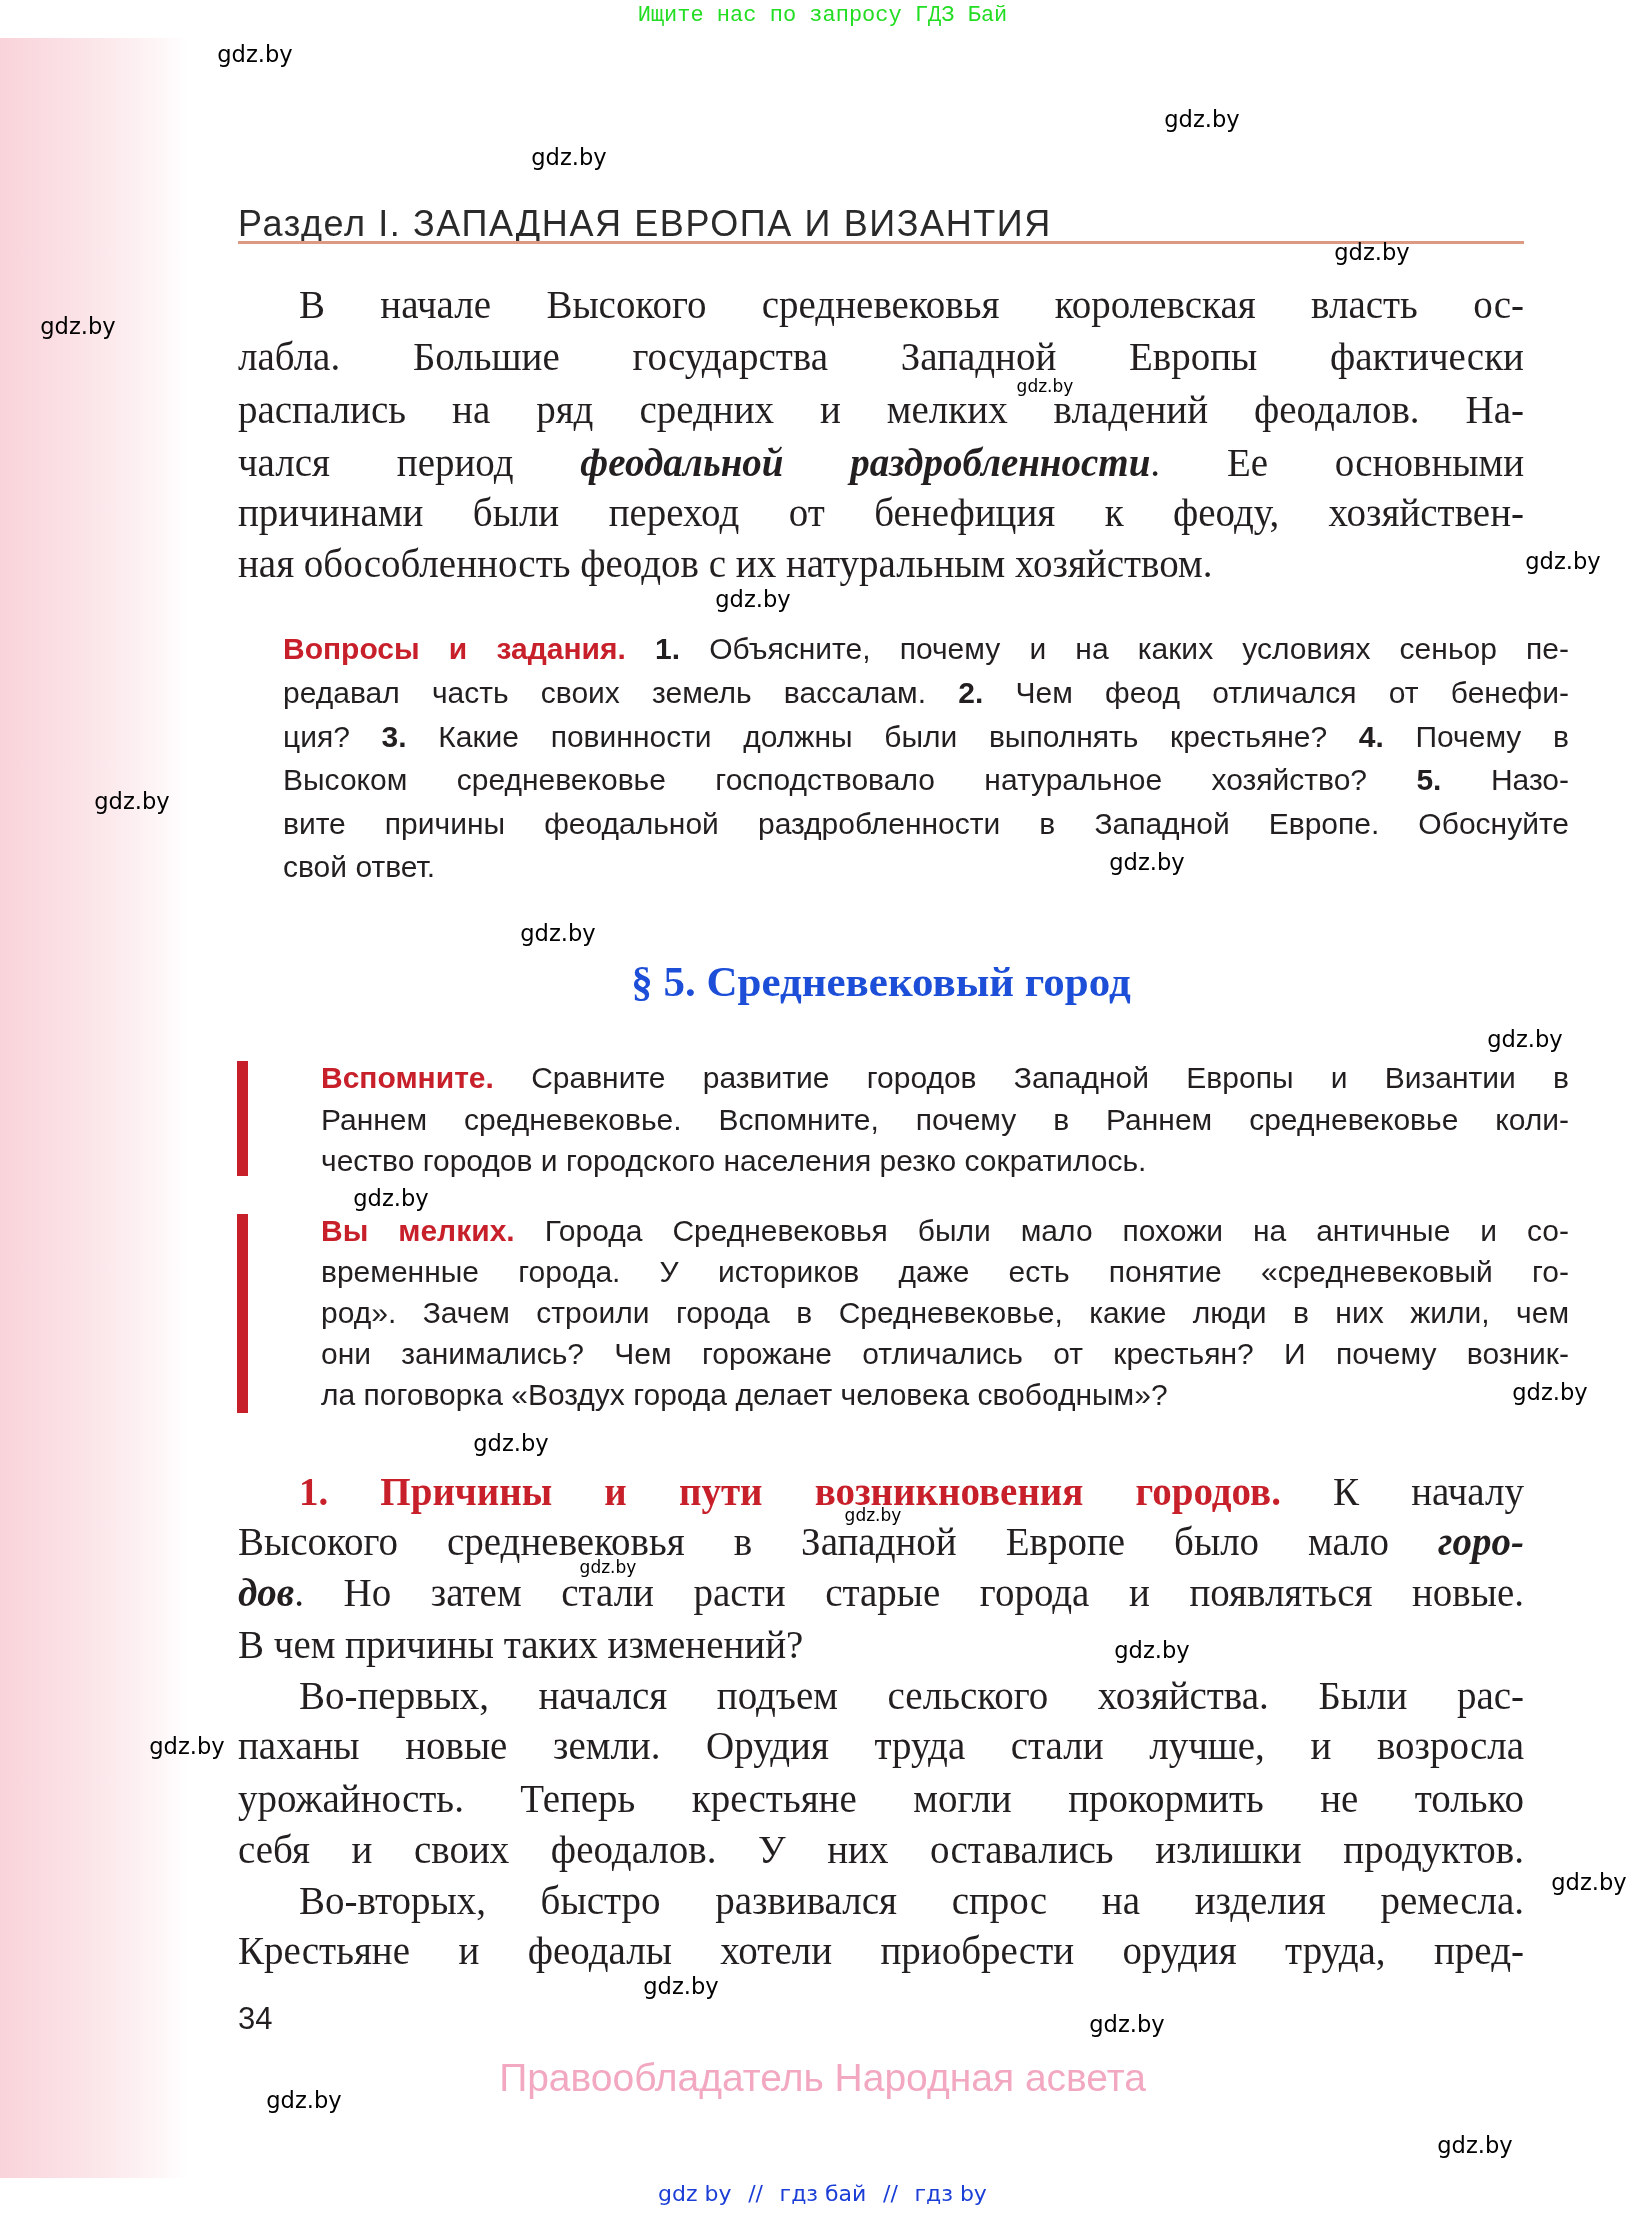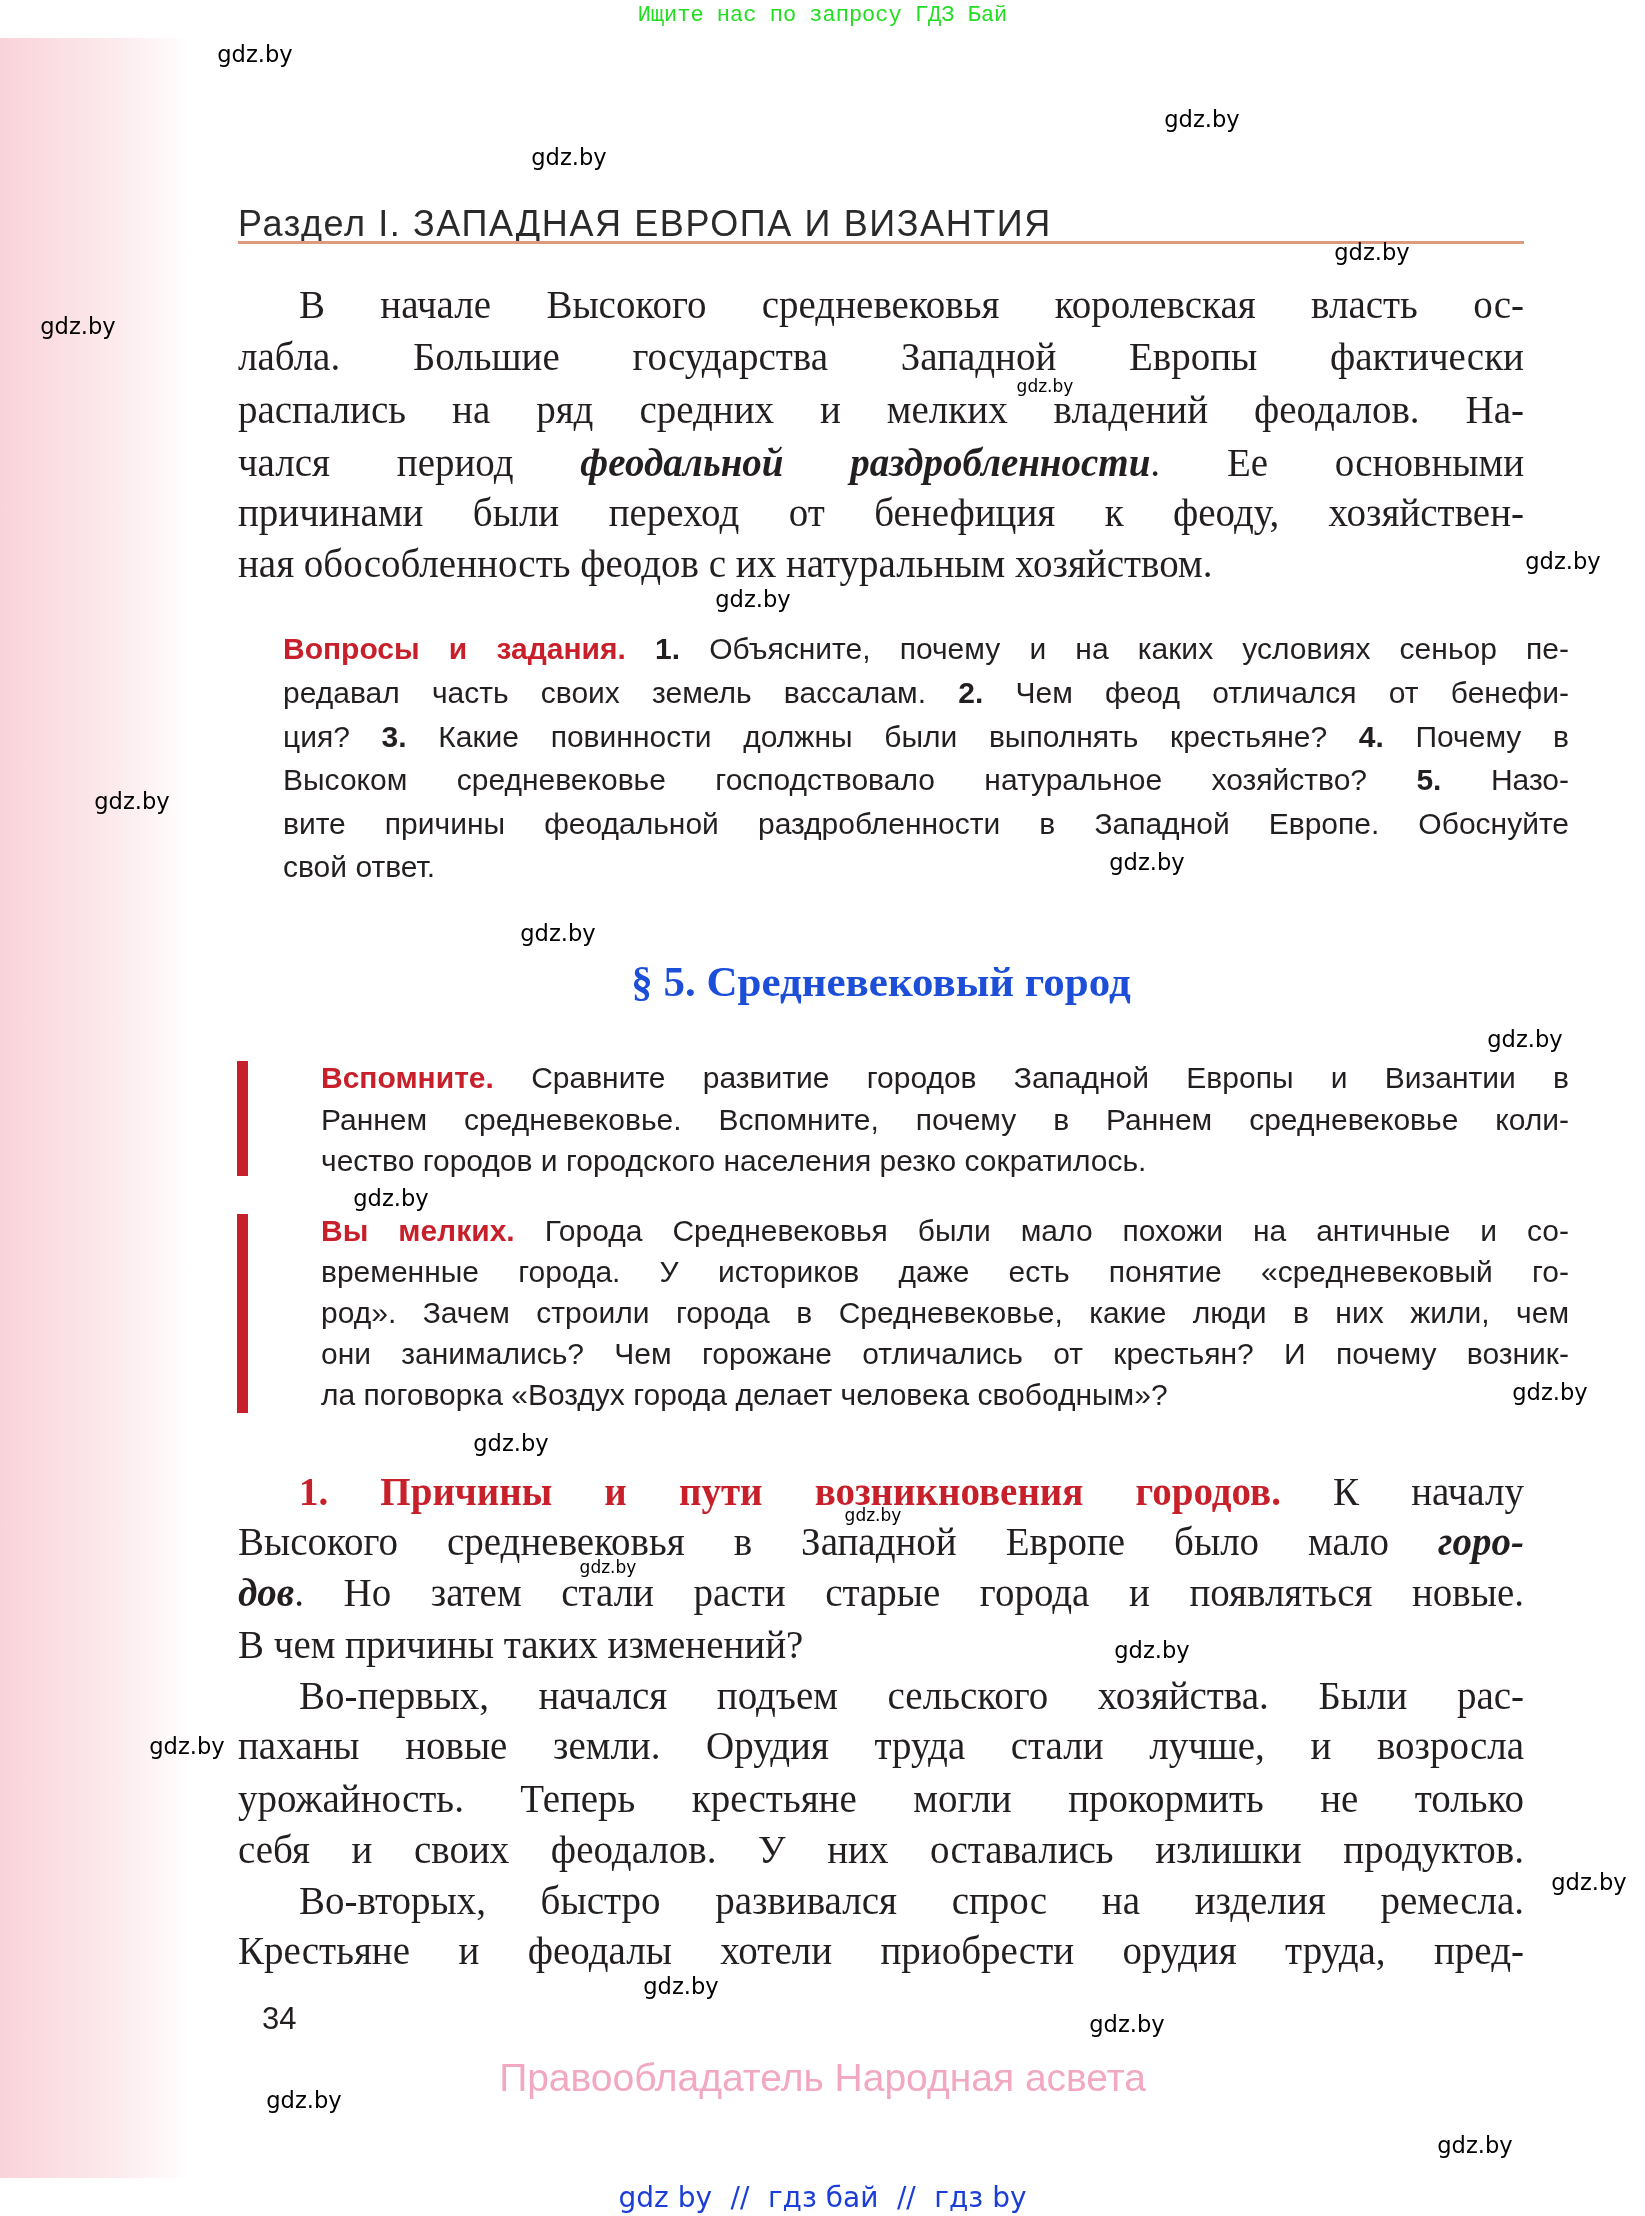--- a/index.html
+++ b/index.html
@@ -36,28 +36,28 @@
   .lbl { color: #c8202a; font-weight: bold; }
 
   .section-title {
     left: 238px; width: 1286px; top: 957px; text-align: center;
     font-family: "Liberation Serif", "DejaVu Serif", serif; font-weight: bold;
     font-size: 43px; color: #1d4ed8;
   }
   .box .line { left: 276px; width: 1248px; }
   .redbar { background: #c8202a; width: 11.3px; left: 237px; }
 
-  .page-num { left: 238px; top: 2001px; font-family: "Liberation Sans", sans-serif; font-size: 31px; color: #231f20; margin-left: 24px; }
+  .page-num { left: 238px; top: 2001px; font-family: "Liberation Sans", sans-serif; font-size: 31px; color: #231f20; }
   .rights {
     left: 0; width: 1645px; top: 2056px; text-align: center;
     font-family: "Liberation Sans", sans-serif; font-size: 39px; color: #f2a8c0;
   }
   .bottom-links {
     left: 0; width: 1645px; top: 2181px; text-align: center;
-    font-family: "DejaVu Sans", sans-serif; font-size: 28px; color: #1b3fd6;
+    font-family: "DejaVu Sans", sans-serif; font-size: 22px; color: #1b3fd6;
   }
   .bottom-links span { margin: 0 4.8px; }
   .wm {
     position: absolute; transform: translate(-50%, -50%);
     font-family: "DejaVu Sans", sans-serif; font-size: 22.6px; color: #000000; white-space: nowrap;
   }
   .wm.small { font-size: 17px; }
 </style>
 </head>
 <body>

